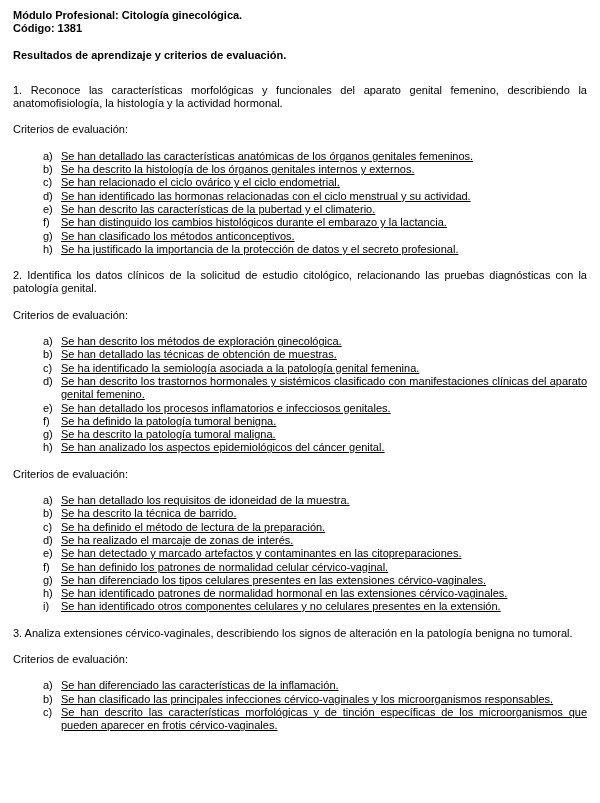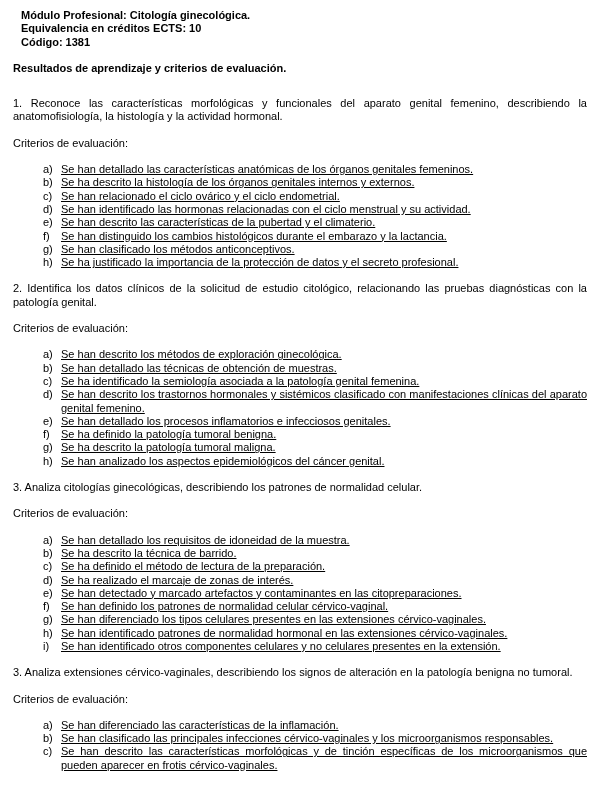--- a/index.html
+++ b/index.html
@@ -8,37 +8,36 @@
     height: 803px;
     background: #ffffff;
     color: #000000;
     font-family: "Liberation Sans", sans-serif;
     font-size: 11px;
     line-height: 13.3px;
     overflow: hidden;
   }
   .page { padding: 9px 13px 0 13px; }
   .bold { font-weight: bold; }
-  .hdr { margin: 0 0 13px 8px; }
+  .hdr { margin: 0 0 13px 0; }
   .title { margin: 0 0 22px 0; }
   .para { margin: 0 0 13px 0; text-align: justify; }
   .crit { margin: 0 0 13px 0; }
   .list { margin: 0 0 13px 0; padding-left: 30px; }
   .item { display: flex; }
   .item .m { flex: none; width: 18px; }
   .item .t { flex: 1; text-align: justify; text-decoration: underline; }
 </style>
 </head>
 <body>
 
 <div class="page">
 
   <div class="hdr">
     <div class="bold">Módulo Profesional: Citología ginecológica.</div>
-    <div class="bold">Equivalencia en créditos ECTS: 10</div>
     <div class="bold">Código: 1381</div>
   </div>
 
   <div class="title bold">Resultados de aprendizaje y criterios de evaluación.</div>
 
   <div class="para">1. Reconoce las características morfológicas y funcionales del aparato genital femenino, describiendo la anatomofisiología, la histología y la actividad hormonal.</div>
   <div class="crit">Criterios de evaluación:</div>
   <div class="list">
     <div class="item">
       <span class="m">a)</span>
@@ -104,21 +103,20 @@
     <div class="item">
       <span class="m">g)</span>
       <span class="t">Se ha descrito la patología tumoral maligna.</span>
     </div>
     <div class="item">
       <span class="m">h)</span>
       <span class="t">Se han analizado los aspectos epidemiológicos del cáncer genital.</span>
     </div>
   </div>
 
-  <div class="para">3. Analiza citologías ginecológicas, describiendo los patrones de normalidad celular.</div>
   <div class="crit">Criterios de evaluación:</div>
   <div class="list">
     <div class="item">
       <span class="m">a)</span>
       <span class="t">Se han detallado los requisitos de idoneidad de la muestra.</span>
     </div>
     <div class="item">
       <span class="m">b)</span>
       <span class="t">Se ha descrito la técnica de barrido.</span>
     </div>

